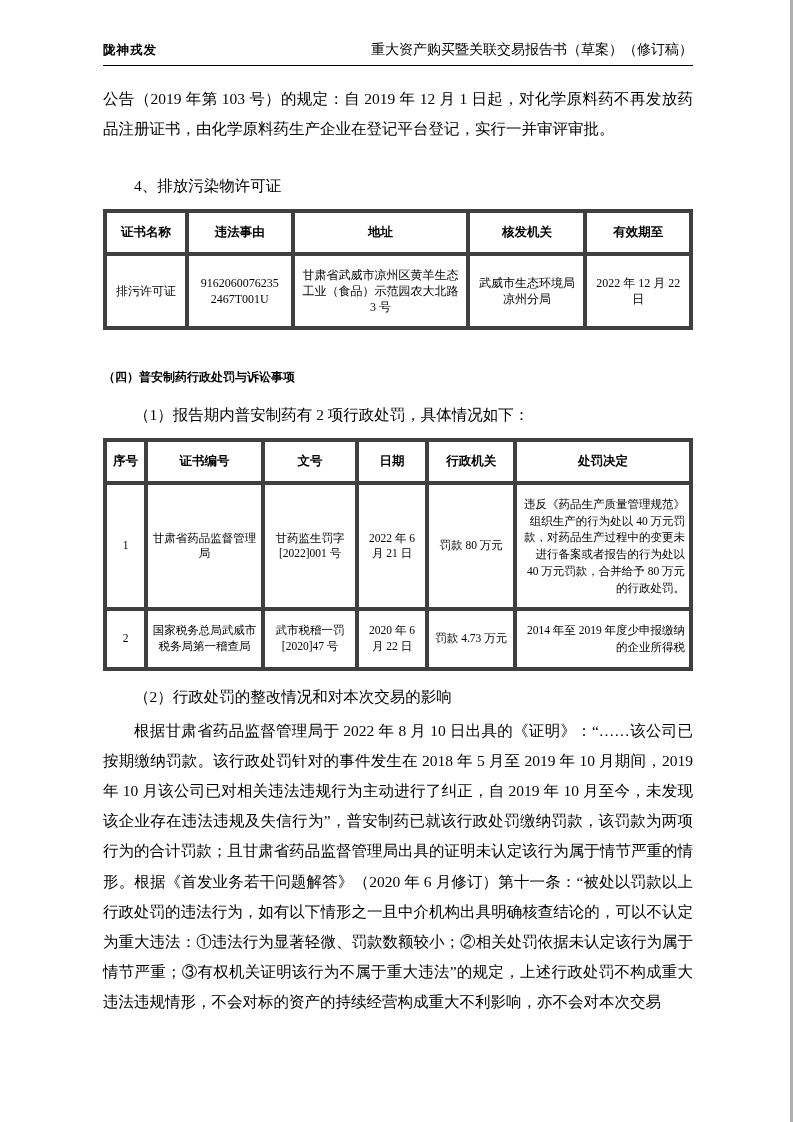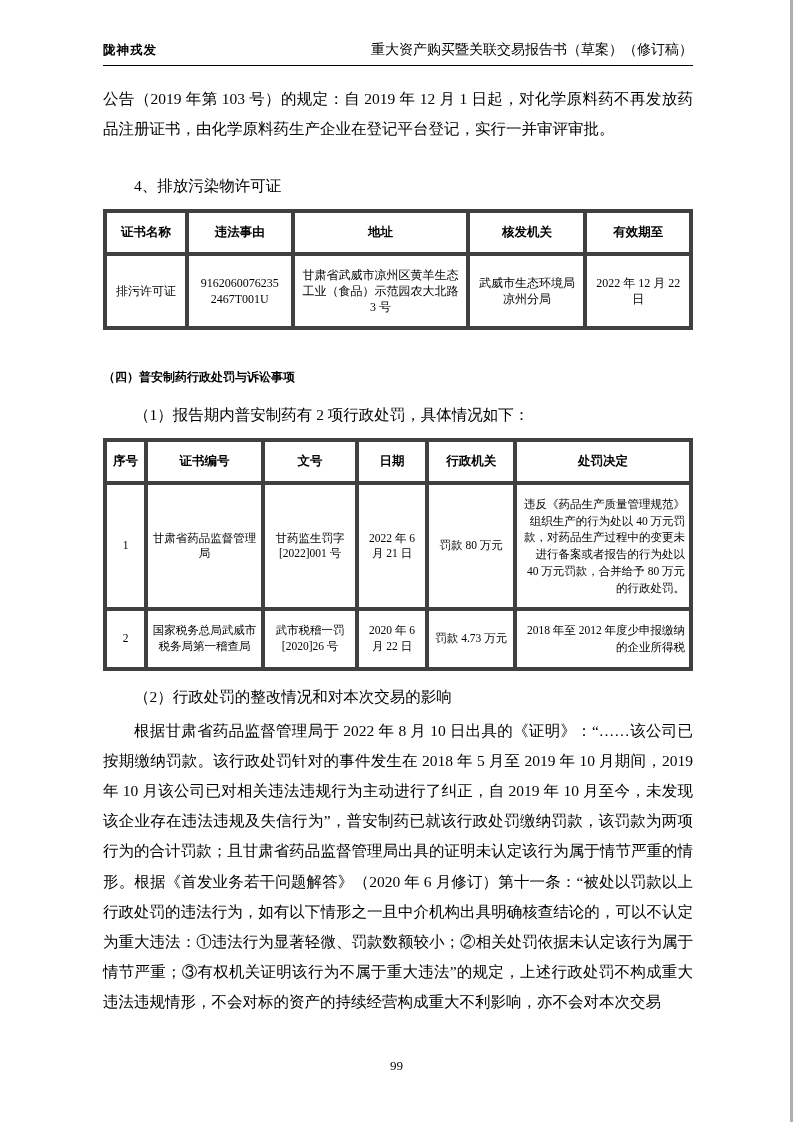--- a/index.html
+++ b/index.html
@@ -169,31 +169,30 @@
           <td class="small">1</td>
           <td class="small">甘肃省药品监督管理局</td>
           <td class="small">甘药监生罚字[2022]001 号</td>
           <td class="small">2022 年 6 月 21 日</td>
           <td class="small">罚款 80 万元</td>
           <td class="reason">违反《药品生产质量管理规范》组织生产的行为处以 40 万元罚款，对药品生产过程中的变更未进行备案或者报告的行为处以 40 万元罚款，合并给予 80 万元的行政处罚。</td>
         </tr>
         <tr>
           <td class="small">2</td>
           <td class="small">国家税务总局武威市税务局第一稽查局</td>
-          <td class="small">武市税稽一罚[2020]26 号</td>
+          <td class="small">武市税稽一罚[2020]47 号</td>
           <td class="small">2020 年 6 月 22 日</td>
           <td class="small">罚款 4.73 万元</td>
-          <td class="reason">2018 年至 2012 年度少申报缴纳的企业所得税</td>
+          <td class="reason">2014 年至 2019 年度少申报缴纳的企业所得税</td>
         </tr>
       </tbody>
     </table>
 
     <p class="sub-item">（2）行政处罚的整改情况和对本次交易的影响</p>
 
 
     <div class="body-block">
       <p class="indent2">根据甘肃省药品监督管理局于 2022 年 8 月 10 日出具的《证明》：“……该公司已按期缴纳罚款。该行政处罚针对的事件发生在 2018 年 5 月至 2019 年 10 月期间，2019 年 10 月该公司已对相关违法违规行为主动进行了纠正，自 2019 年 10 月至今，未发现该企业存在违法违规及失信行为”，普安制药已就该行政处罚缴纳罚款，该罚款为两项行为的合计罚款；且甘肃省药品监督管理局出具的证明未认定该行为属于情节严重的情形。根据《首发业务若干问题解答》（2020 年 6 月修订）第十一条：“被处以罚款以上行政处罚的违法行为，如有以下情形之一且中介机构出具明确核查结论的，可以不认定为重大违法：①违法行为显著轻微、罚款数额较小；②相关处罚依据未认定该行为属于情节严重；③有权机关证明该行为不属于重大违法”的规定，上述行政处罚不构成重大违法违规情形，不会对标的资产的持续经营构成重大不利影响，亦不会对本次交易</p>
     </div>
 
   </div>
 
-  <div class="page-number">99</div>
 </div>
 
 </body></html>

